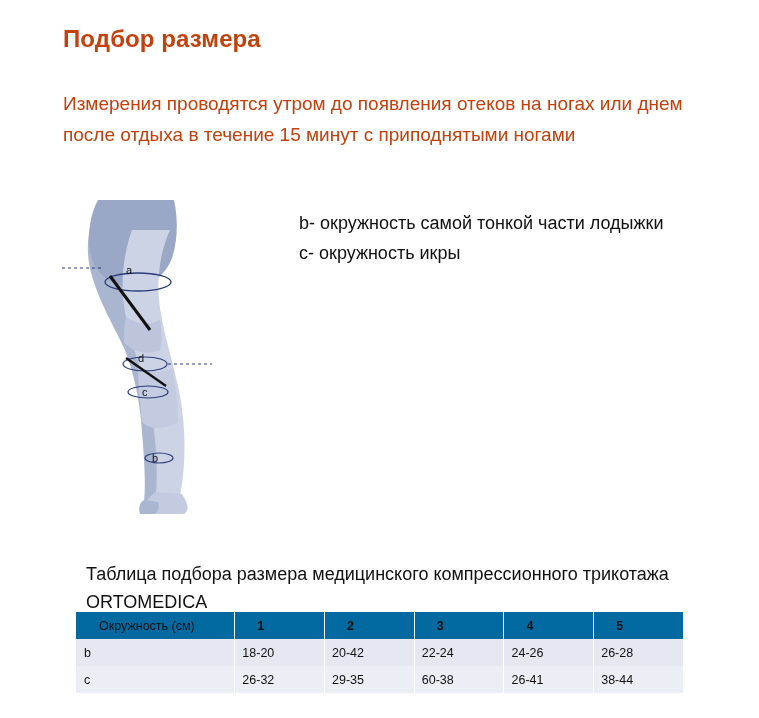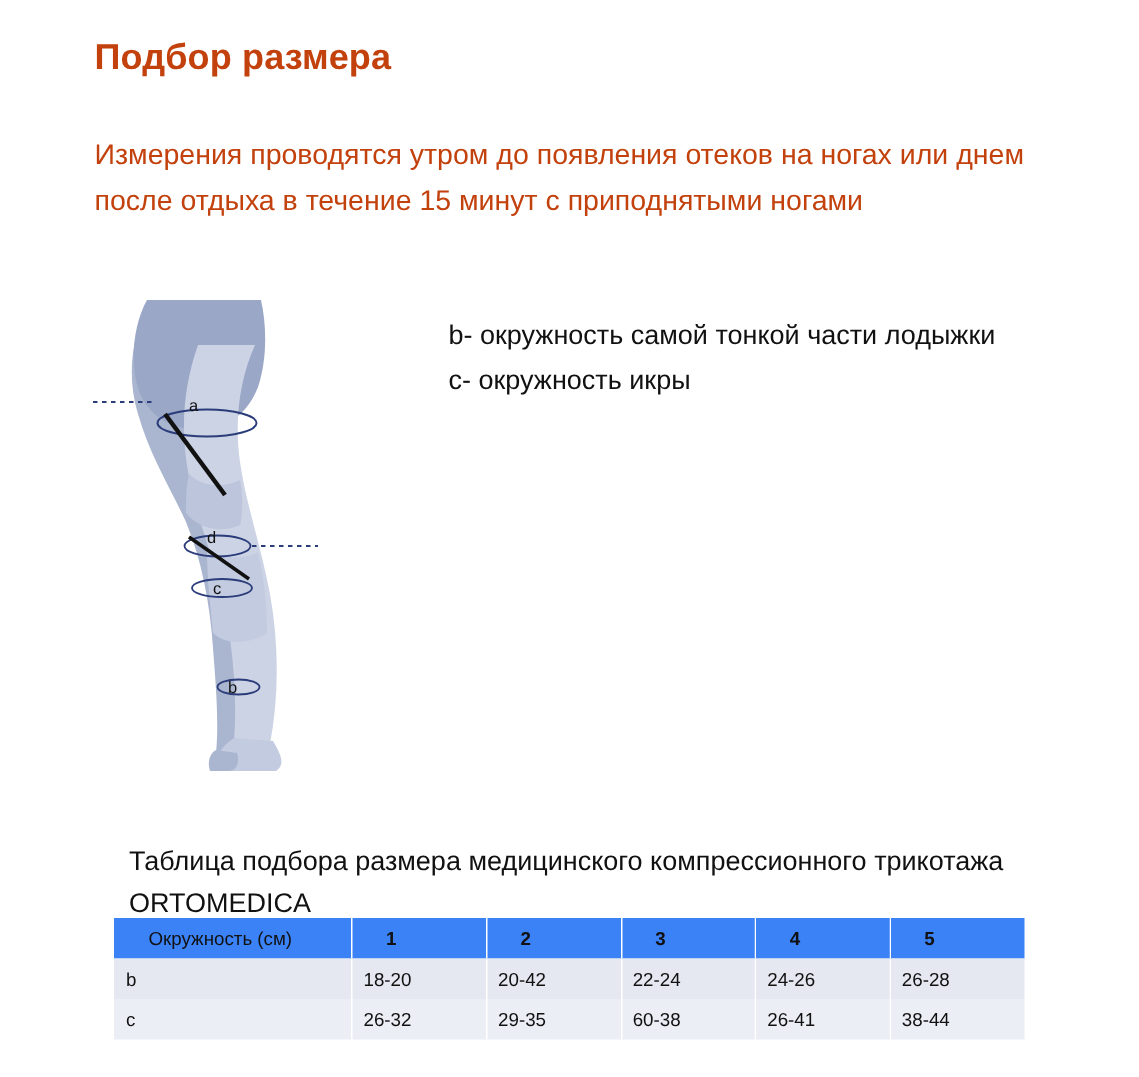--- a/index.html
+++ b/index.html
@@ -100,21 +100,21 @@
     background: #eceef5;
   }
   .size-table tr.head td.label {
     font-weight: normal;
   }
   .size-table td.col0 { width: 160px; }
   .size-table td.c { width: 89px; }
 
   .size-table tr.row-b td { background: #e5e8f1; }
   .size-table tr.row-c td { background: #eceef5; }
-  .size-table tr.head td { background: #3b82f6; padding-left: 23px; }
+  .size-table tr.head td { background: #0369a1; padding-left: 23px; }
 
   
   .size-table td.sep {
     box-shadow: inset 1px 0 0 #ffffff;
   }
 </style>
 </head>
 <body>
 
 <div class="page">

